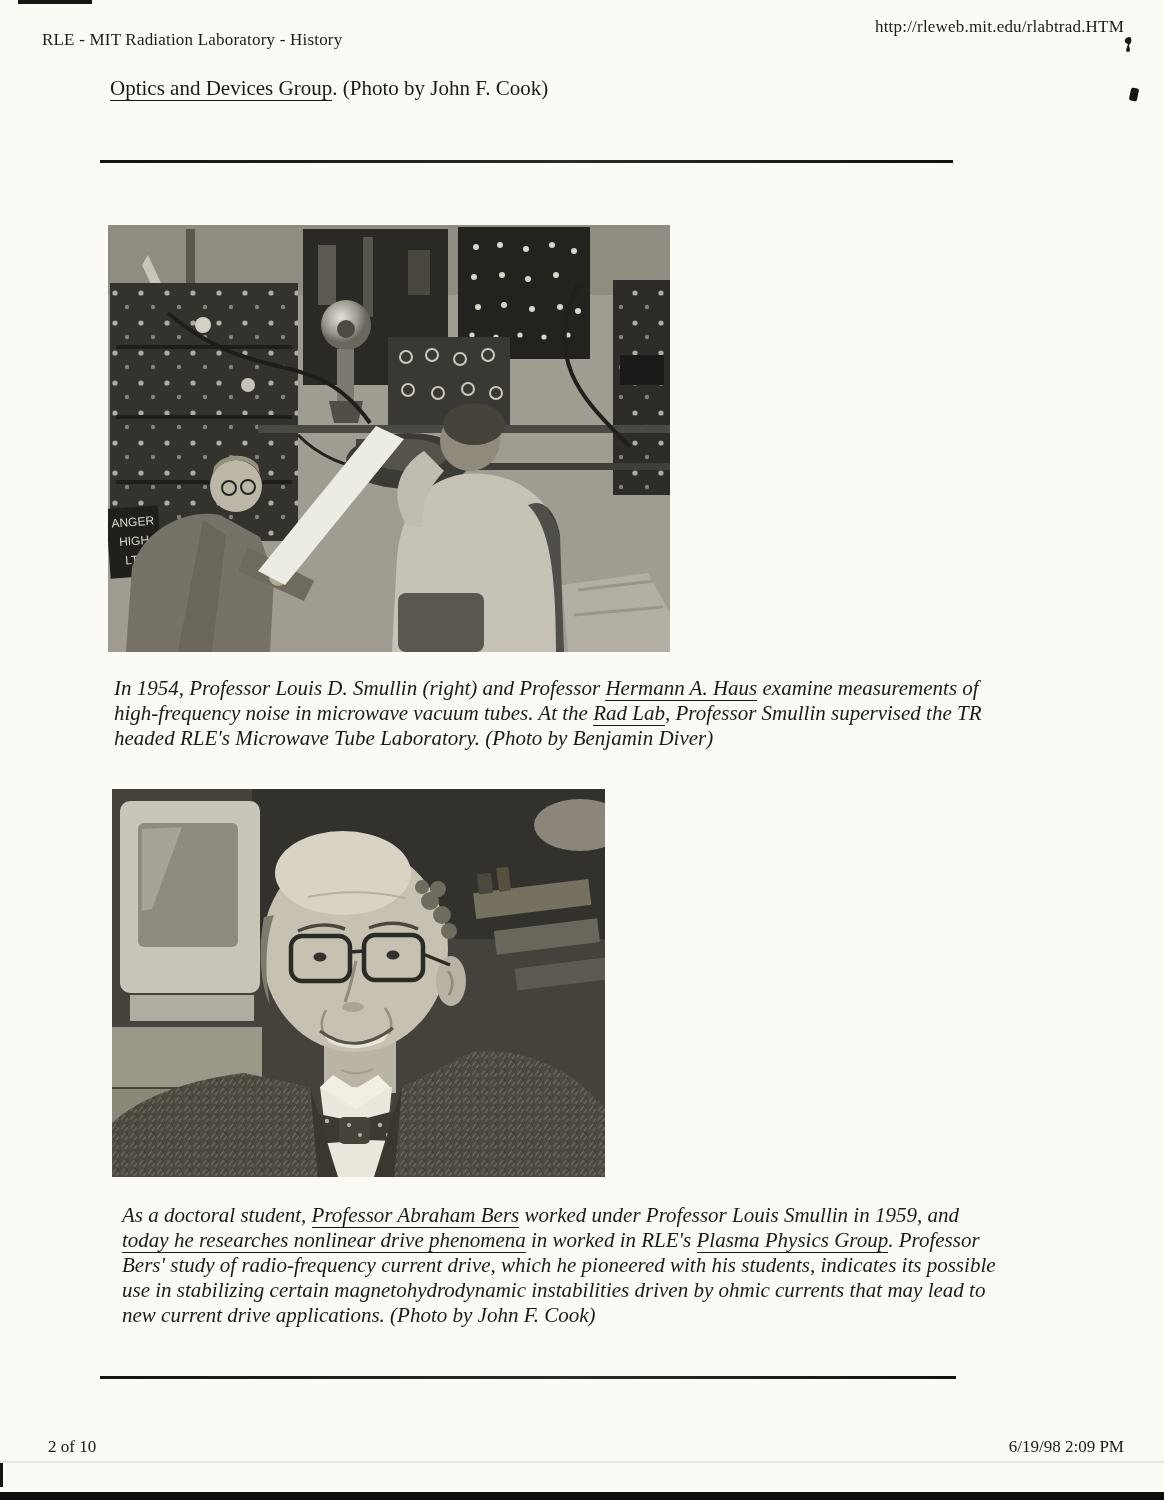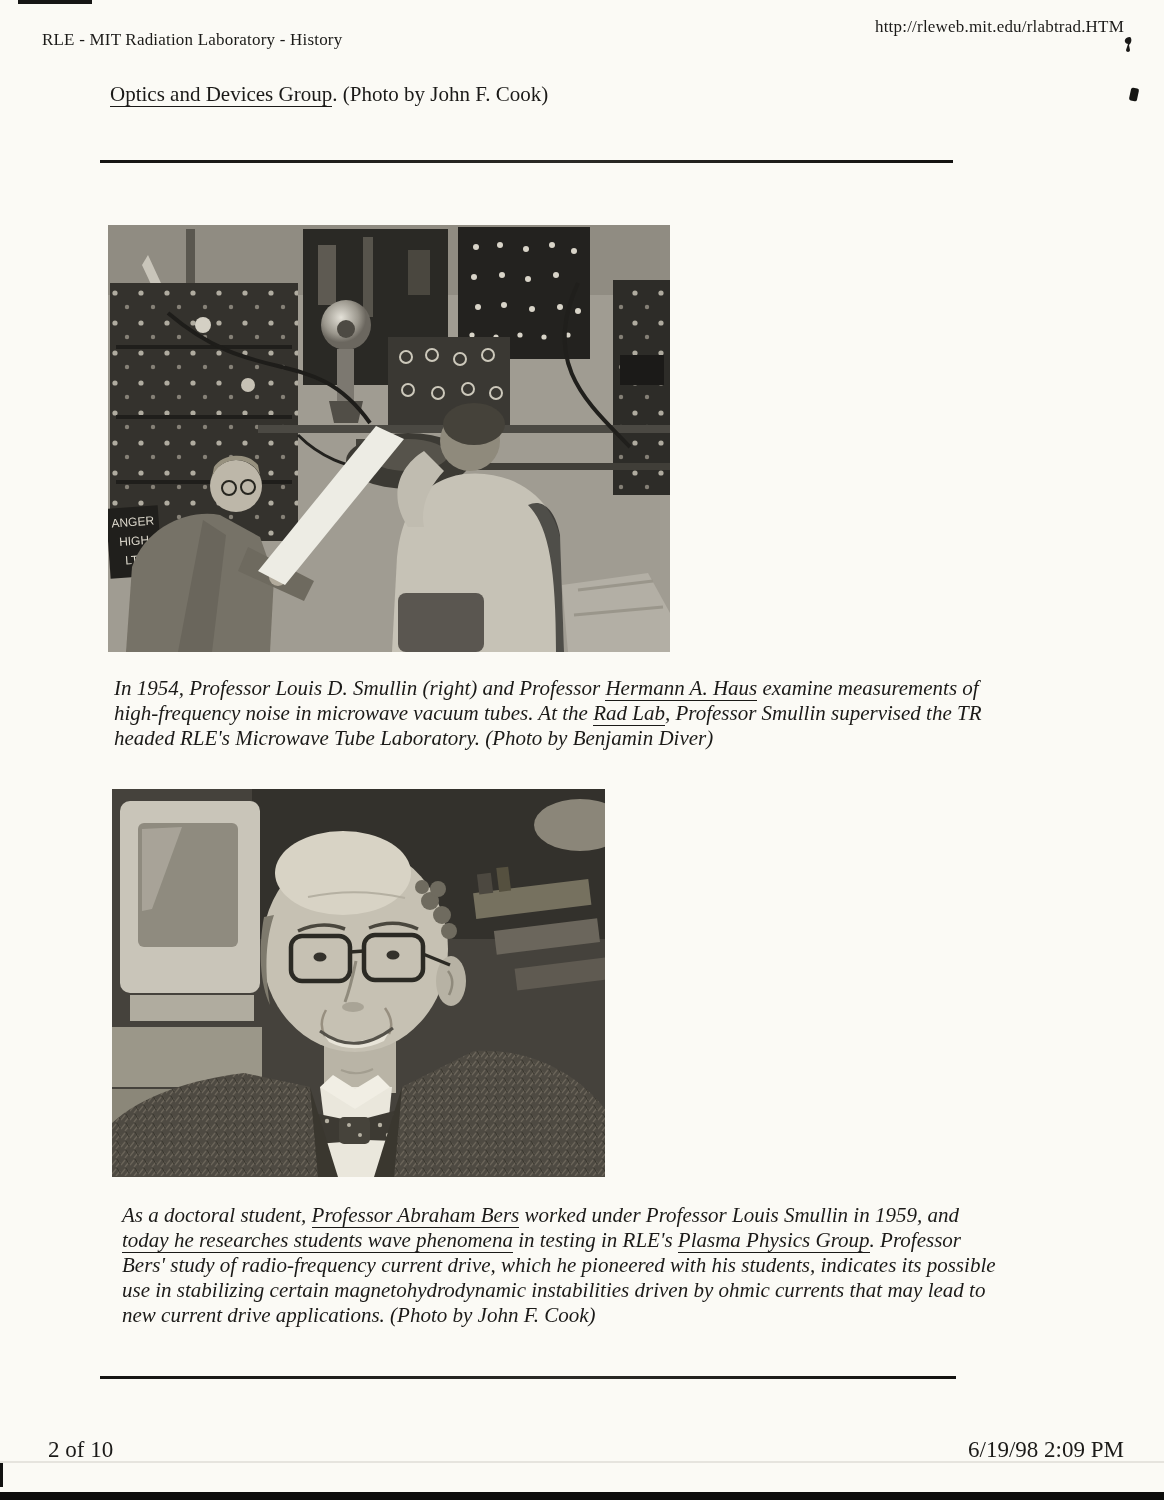--- a/index.html
+++ b/index.html
@@ -6,34 +6,34 @@
   body{
     width:1164px;height:1500px;position:relative;overflow:hidden;
     background:#fbfaf5;
     font-family:"Liberation Serif","DejaVu Serif",serif;
     color:#1b1a18;
   }
   .abs{position:absolute;}
   .hdr{top:17px;font-size:17px;letter-spacing:.2px;white-space:nowrap;}
   .hdr-l{left:42px;margin-top:13px;}
   .hdr-r{right:40px;}
-  .caption{left:110px;top:82px;font-size:21px;white-space:nowrap;}
+  .caption{left:110px;top:76px;font-size:21px;white-space:nowrap;}
   .rule{background:linear-gradient(to right,#151412,#2b2a26 55%,#131210);}
   .rule1{left:100px;top:160px;width:853px;height:3px;}
   .rule2{left:100px;top:1376px;width:856px;height:3px;}
   .para{font-size:21px;line-height:25px;font-style:italic;}
   .p1{left:114px;top:676px;}
   .p2{left:114px;top:1203px;margin-left:8px;}
   .tline{white-space:nowrap;}
   .link{border-bottom:1.8px solid #1b1a18;}
   .photo{display:block;}
   .photo svg{display:block;width:100%;height:100%;}
   .photo1{left:108px;top:225px;width:562px;height:427px;}
   .photo2{left:112px;top:789px;width:493px;height:388px;}
-  .ftr{top:1437px;font-size:23px;white-space:nowrap;}
+  .ftr{top:1437px;font-size:17px;white-space:nowrap;}
   .ftr-l{left:48px;}
   .ftr-r{right:40px;text-align:center;}
   .faintline{left:0;top:1461px;width:1164px;height:2px;background:#e6e4de;}
   .bottombar{left:0;top:1492px;width:1164px;height:8px;background:#0d0d0c;}
   .topbar{left:18px;top:0;width:74px;height:4px;background:#161615;}
   .edgemark{left:0;top:1463px;width:3px;height:24px;background:#121211;}
   .blobmark{left:1130px;top:88px;width:8px;height:13px;background:#151513;border-radius:2px;transform:rotate(12deg);}
   .hookmark{left:1121px;top:36px;width:12px;height:20px;}
 </style>
 </head>
@@ -293,21 +293,21 @@
     <path d="M0,388 L0,334 C30,306 82,290 132,284 L198,298 L208,388 Z" fill="url(#tweed)"></path>
     <path d="M282,388 L290,298 L362,262 C424,258 470,290 493,320 L493,388 Z" fill="url(#tweed)"></path>
     <path d="M198,298 L226,388 L206,388 Z" fill="#3a372f"></path>
     <path d="M282,388 L290,298 L262,388 Z" fill="#3a372f"></path>
   </g>
 </svg>
 </div>
 
 <div class="abs para p2">
     <div class="tline"><span>As a doctoral student, </span><span class="link">Professor Abraham Bers</span><span> worked under Professor Louis Smullin in 1959, and</span></div>
-    <div class="tline"><span class="link">today he researches students wave phenomena</span><span> in testing in RLE's </span><span class="link">Plasma Physics Group</span><span>. Professor</span></div>
+    <div class="tline"><span class="link">today he researches nonlinear drive phenomena</span><span> in worked in RLE's </span><span class="link">Plasma Physics Group</span><span>. Professor</span></div>
     <div class="tline"><span>Bers' study of radio-frequency current drive, which he pioneered with his students, indicates its possible</span></div>
     <div class="tline"><span>use in stabilizing certain magnetohydrodynamic instabilities driven by ohmic currents that may lead to</span></div>
     <div class="tline"><span>new current drive applications. (Photo by John F. Cook)</span></div>
   </div>
 
 <div class="abs rule rule2"></div>
 
 <div class="abs ftr ftr-l">2 of 10</div>
 <div class="abs ftr ftr-r">6/19/98 2:09 PM</div>
 

